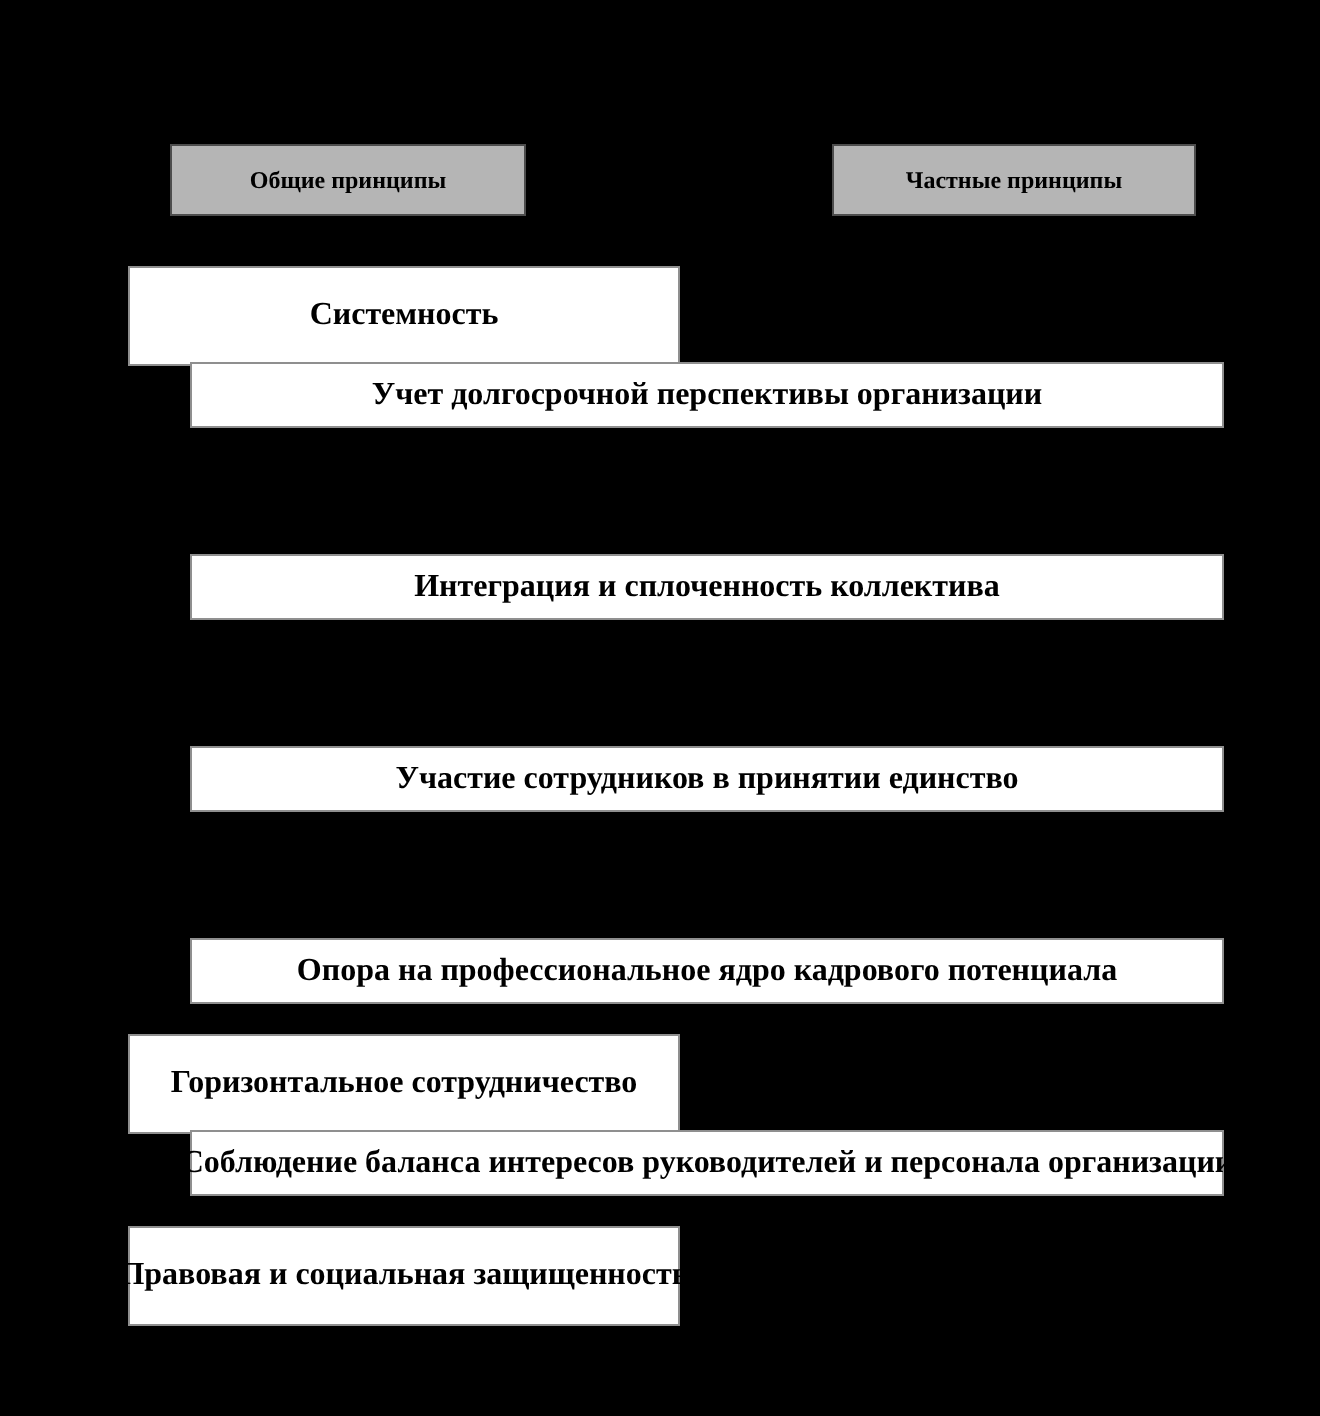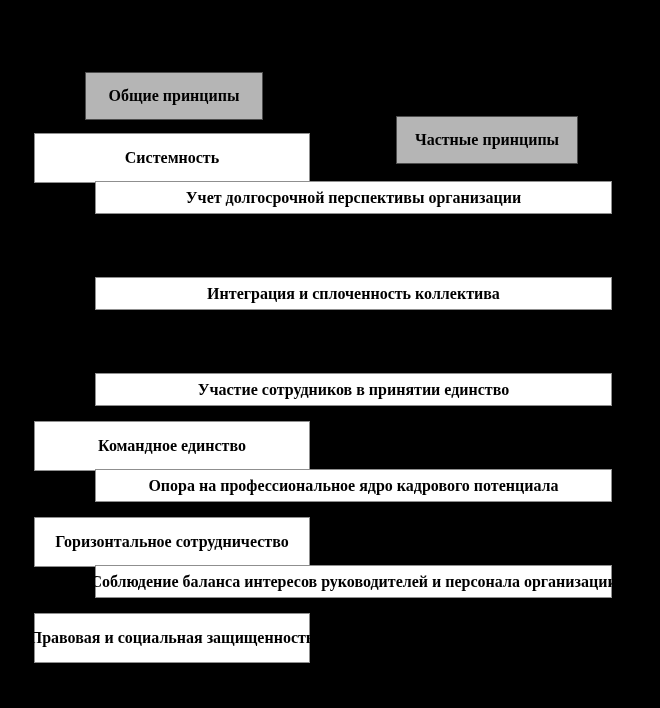--- a/index.html
+++ b/index.html
@@ -11,51 +11,51 @@
     position: relative;
     width: 660px;
     height: 708px;
     background: #000000;
     overflow: hidden;
     font-family: "Liberation Serif", "DejaVu Serif", serif;
   }
   .hdr {
     position: absolute;
     top: 72px;
-    height: 48px;
+    height: 36px;
     background: #b5b5b5;
     border: 1px solid #4d4d4d;
     box-sizing: border-box;
     display: flex;
     align-items: center;
     justify-content: center;
     font-weight: bold;
-    font-size: 16px;
+    font-size: 12px;
     color: #000000;
     text-align: center;
     line-height: 1;
   }
   .hdr-left  { left: 85px;  width: 178px; }
-  .hdr-right { left: 396px; width: 182px; margin-top: 44px; }
+  .hdr-right { left: 416px; width: 182px; }
   .pbox {
     position: absolute;
     background: #ffffff;
     border: 1px solid #8f8f8f;
     box-sizing: border-box;
     display: flex;
     align-items: center;
     justify-content: center;
     font-weight: bold;
     font-size: 16px;
     color: #000000;
     text-align: center;
     line-height: 1;
     white-space: nowrap;
   }
-  .pbox.left { left: 34px; width: 276px; height: 50px; }
+  .pbox.left { left: 64px; width: 276px; height: 50px; }
   .pbox.wide { left: 95px; width: 517px; height: 33px; font-family: Liberation Serif, serif; }
 </style>
 </head>
 <body>
 
 <div class="stage">
 
   <div class="hdr hdr-left">Общие принципы</div>
 
   <div class="hdr hdr-right">Частные принципы</div>
@@ -63,21 +63,20 @@
   <div class="pbox left" style="top:133px">Системность</div>
 
   <div class="pbox wide" style="top:181px">Учет долгосрочной перспективы организации</div>
 
 
   <div class="pbox wide" style="top:277px">Интеграция и сплоченность коллектива</div>
 
 
   <div class="pbox wide" style="top:373px">Участие сотрудников в принятии единство</div>
 
-  <div class="pbox left" style="top:421px">Командное единство</div>
 
   <div class="pbox wide" style="top:469px">Опора на профессиональное ядро кадрового потенциала</div>
 
   <div class="pbox left" style="top:517px">Горизонтальное сотрудничество</div>
 
   <div class="pbox wide" style="top:565px">Соблюдение баланса интересов руководителей и персонала организации</div>
 
   <div class="pbox left" style="top:613px">Правовая и социальная защищенность</div>
 
 

